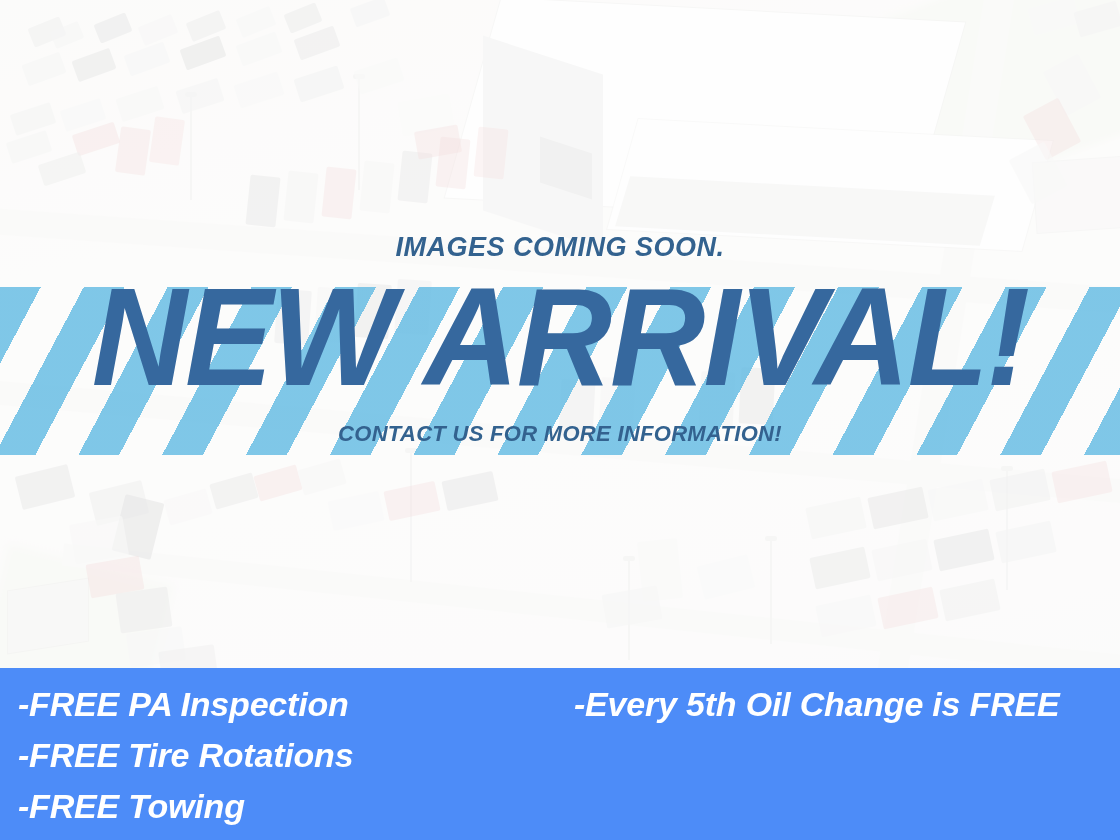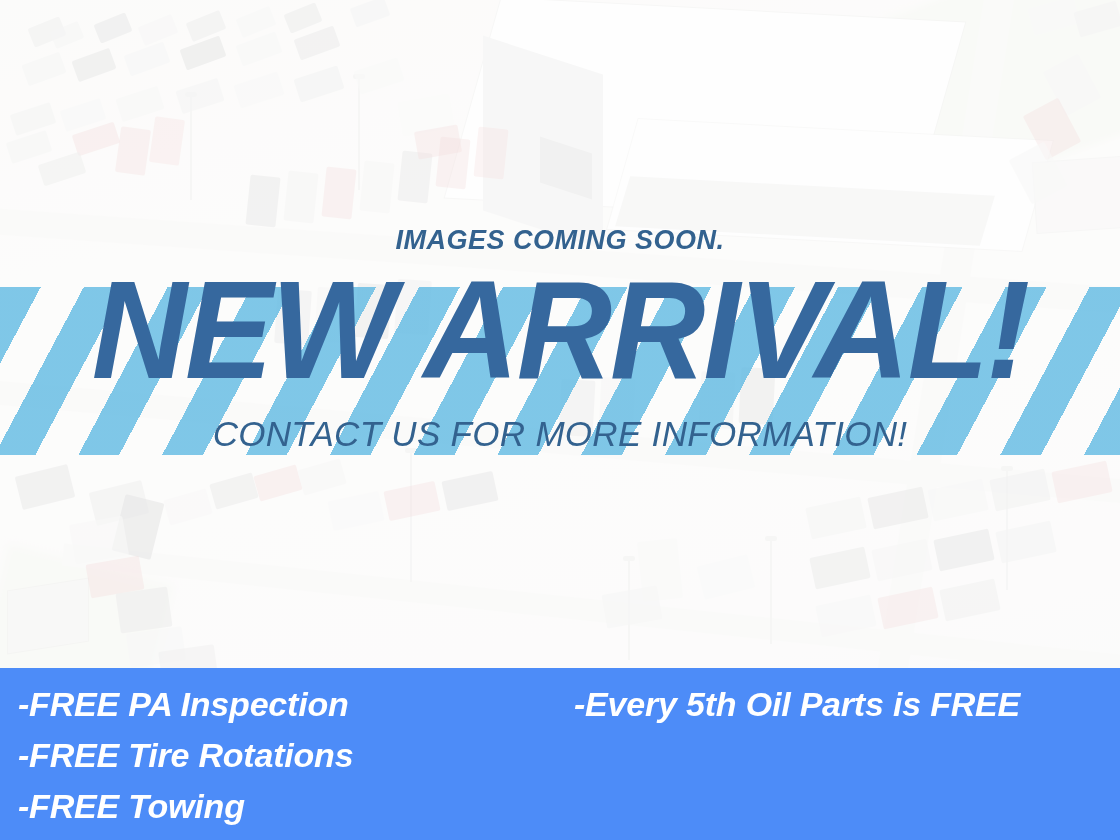--- a/index.html
+++ b/index.html
@@ -176,22 +176,22 @@
     line-height: 1.0;
     font-weight: bold;
     font-style: italic;
     letter-spacing: -2px;
     color: #36689e;
     white-space: nowrap;
     margin: 2px 0 4px 0;
     transform: scaleY(1.06);
   }
   .subline {
-    font-size: 35px;
-    font-weight: normal;
+    font-size: 22px;
+    font-weight: bold;
     font-style: italic;
     letter-spacing: .3px;
     color: #33628f;
     margin-top: 14px;
     white-space: nowrap;
   }
 
   
   .offers {
     position: absolute;
@@ -357,17 +357,17 @@
     <div class="subline">CONTACT US FOR MORE INFORMATION!</div>
   </div>
 
   <div class="offers">
     <div class="offer-col left">
       <div class="offer-item">-FREE PA Inspection</div>
       <div class="offer-item">-FREE Tire Rotations</div>
       <div class="offer-item">-FREE Towing</div>
     </div>
     <div class="offer-col right">
-      <div class="offer-item">-Every 5th Oil Parts is FREE</div>
+      <div class="offer-item">-Every 5th Oil Change is FREE</div>
     </div>
   </div>
 
 </div>
 
 </body></html>

